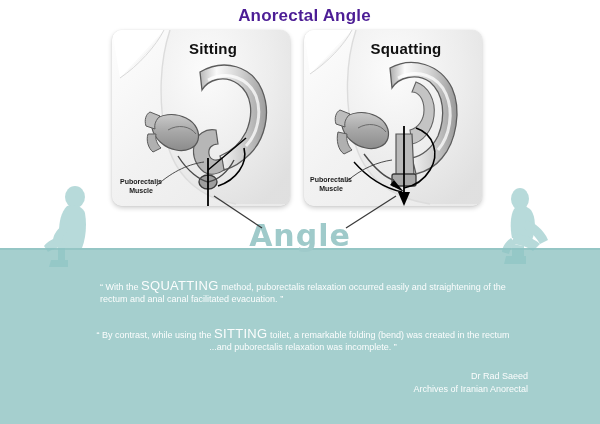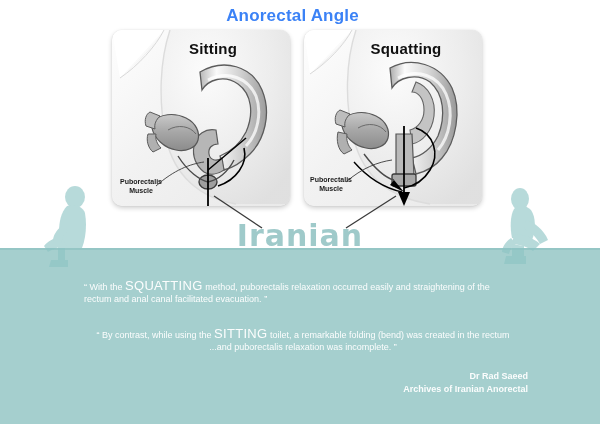--- a/index.html
+++ b/index.html
@@ -19,26 +19,26 @@
     position: absolute;
     left: 0; top: 0;
     width: 600px;
     height: 424px;
     background: #ffffff;
   }
 
   
   .page-title {
     position: absolute;
-    left: 0; top: 6px;
+    left: 12px; top: 6px;
     width: 585px;
     text-align: center;
     font-size: 17px;
     font-weight: bold;
-    color: #3b82f6;
+    color: #4c1d95;
     letter-spacing: 0.2px;
   }
 
   
   .teal-band {
     position: absolute;
     left: 0; top: 248px;
     width: 600px;
     height: 176px;
     background: #a5cfce;
@@ -132,38 +132,38 @@
 
   
   .quote-block {
     position: absolute;
     color: #ffffff;
     font-size: 9px;
     line-height: 12px;
     font-family: "Liberation Sans", sans-serif;
     opacity: .96;
   }
-  .quote-one { left: 84px; top: 280px; width: 430px; }
+  .quote-one { left: 100px; top: 280px; width: 430px; }
   .quote-two { left: 88px; top: 328px; width: 430px; text-align: center; }
   .emph {
     font-size: 13px;
     letter-spacing: .3px;
   }
 
   .citation {
     position: absolute;
     right: 72px;
     top: 370px;
     text-align: right;
     color: #ffffff;
     font-size: 9px;
     line-height: 13px;
     opacity: .96;
   }
-  .citation div { white-space: nowrap; font-weight: bold; }
+  .citation div { white-space: nowrap; }
 </style>
 </head>
 <body>
 
 <div id="stage">
 
   <div class="page-title">Anorectal Angle</div>
 
   <div class="teal-band">
     <div class="teal-band-top-line"></div>
@@ -331,21 +331,21 @@
       <path d="M42 152 C58 138 74 132 88 130" fill="none" stroke="#3a3a3a" stroke-width=".9"></path>
     </svg>
 
     <div class="panel-label">Squatting</div>
     <div class="muscle-label">
       <span>Puborectalis</span><br>
       <span>Muscle</span>
     </div>
   </div>
 
-  <div class="theory-word">Iranian</div>
+  <div class="theory-word">Angle</div>
 
   <svg class="arrows-svg" viewBox="0 0 600 70">
     <line x1="214" y1="16" x2="262" y2="48" stroke="#3a3a3a" stroke-width="1.3"></line>
     <line x1="396" y1="16" x2="346" y2="48" stroke="#3a3a3a" stroke-width="1.3"></line>
   </svg>
 
   <div class="quote-block quote-one">
     <span>“</span>
     <span>With the</span>
     <span class="emph">SQUATTING</span>

